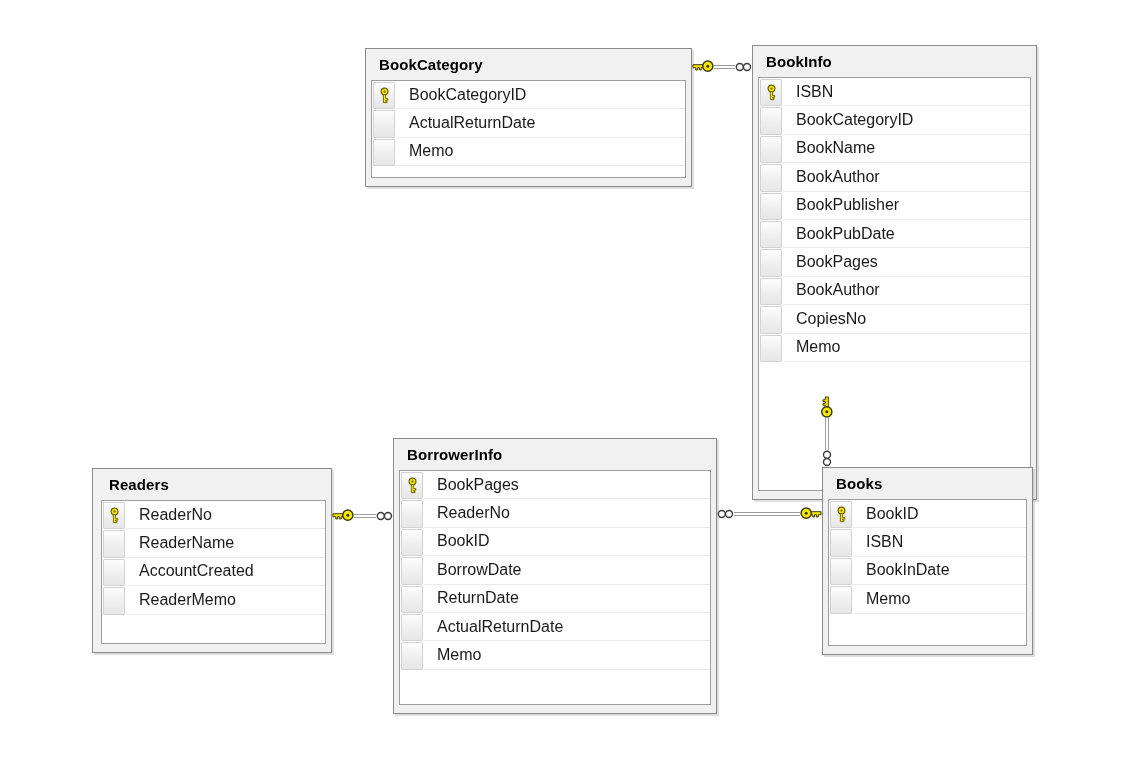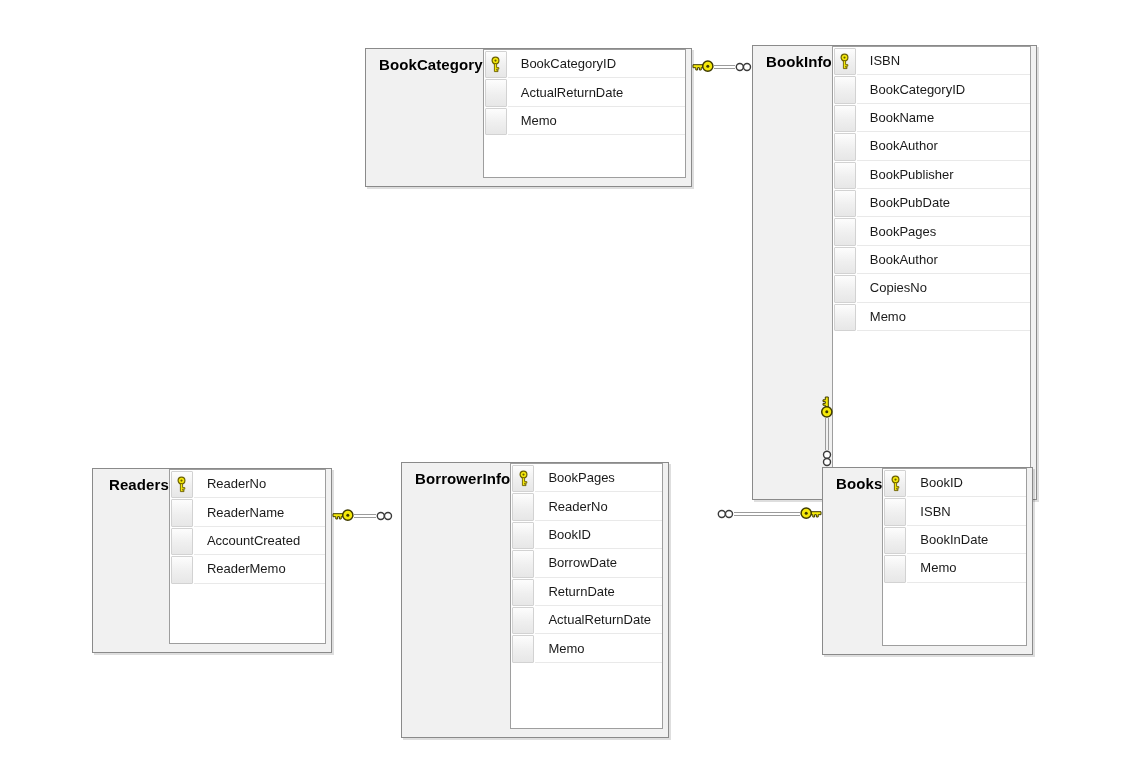--- a/index.html
+++ b/index.html
@@ -12,21 +12,21 @@
   }
   .canvas { position:absolute; inset:0; }
 
   
   .table {
     position:absolute;
     box-sizing:border-box;
     background:#f1f1f1;
     border:1px solid #8a8a8a;
     box-shadow:2px 2px 0 rgba(0,0,0,0.13);
-    display:flex; flex-direction:row;
+    display:flex; flex-direction:column;
     padding:0 5px 8px 5px;
   }
   .title {
     height:31px;
     display:flex; align-items:center;
     padding-left:8px;
     font-size:15px; font-weight:bold; color:#000;
     letter-spacing:0.1px;
     cursor:default;
   }
@@ -44,28 +44,28 @@
     border:1px solid #d2d2d2;
     border-radius:1px;
     background:linear-gradient(180deg,#fdfdfd 0%,#efefef 55%,#e7e7e7 100%);
     display:flex; align-items:center; justify-content:center;
   }
   .field {
     flex:1;
     border-bottom:1px solid #e9e9e9;
     display:flex; align-items:center;
     padding-left:13px;
-    font-size:13px; color:#1a1a1a;
+    font-size:16px; color:#1a1a1a;
     white-space:nowrap;
   }
 
   #t-bookcategory { left:365px; top:48px;  width:327px; height:139px; }
   #t-bookinfo     { left:752px; top:45px;  width:285px; height:455px;text-align:right; }
   #t-readers      { left:92px;  top:468px; width:240px; height:185px;padding-left:8px; }
-  #t-borrowerinfo { left:393px; top:462px; width:268px; height:276px;margin-left:8px; }
+  #t-borrowerinfo { left:393px; top:438px; width:324px; height:276px; }
   #t-books        { left:822px; top:467px; width:211px; height:188px;text-align:right; }
 
   
   .rel { position:absolute; display:flex; align-items:center; }
   .rel-v { flex-direction:column; align-items:center; }
   .rel-line {
     flex:1; height:4px; box-sizing:border-box;
     border-top:1px solid #9b9b9b; border-bottom:1px solid #9b9b9b;
   }
   .rel-line-v {

